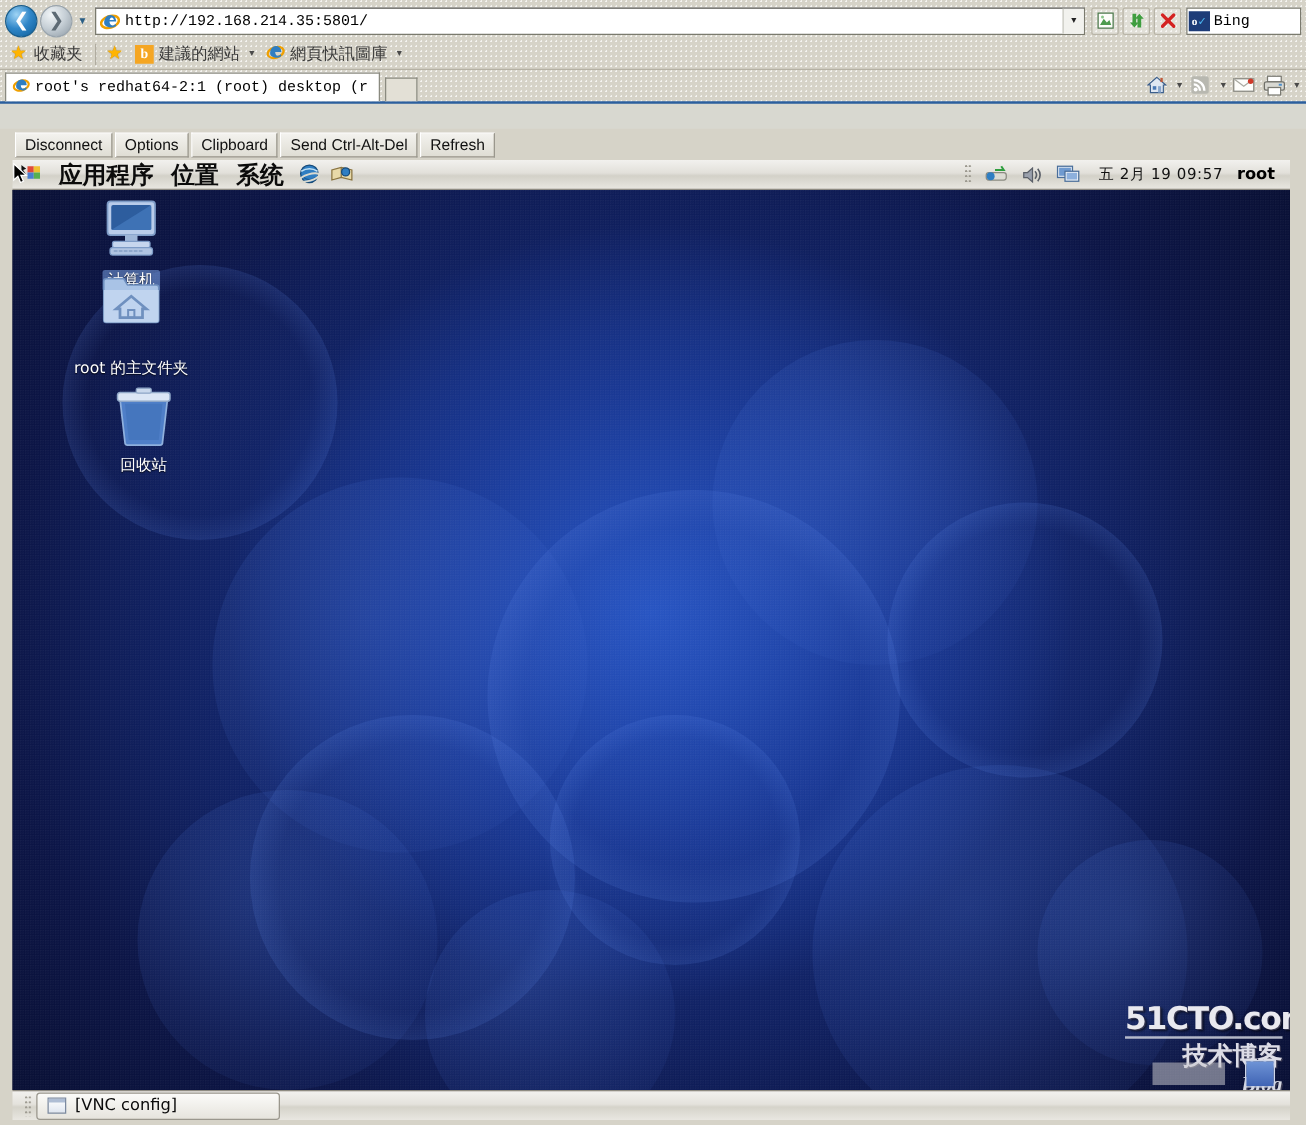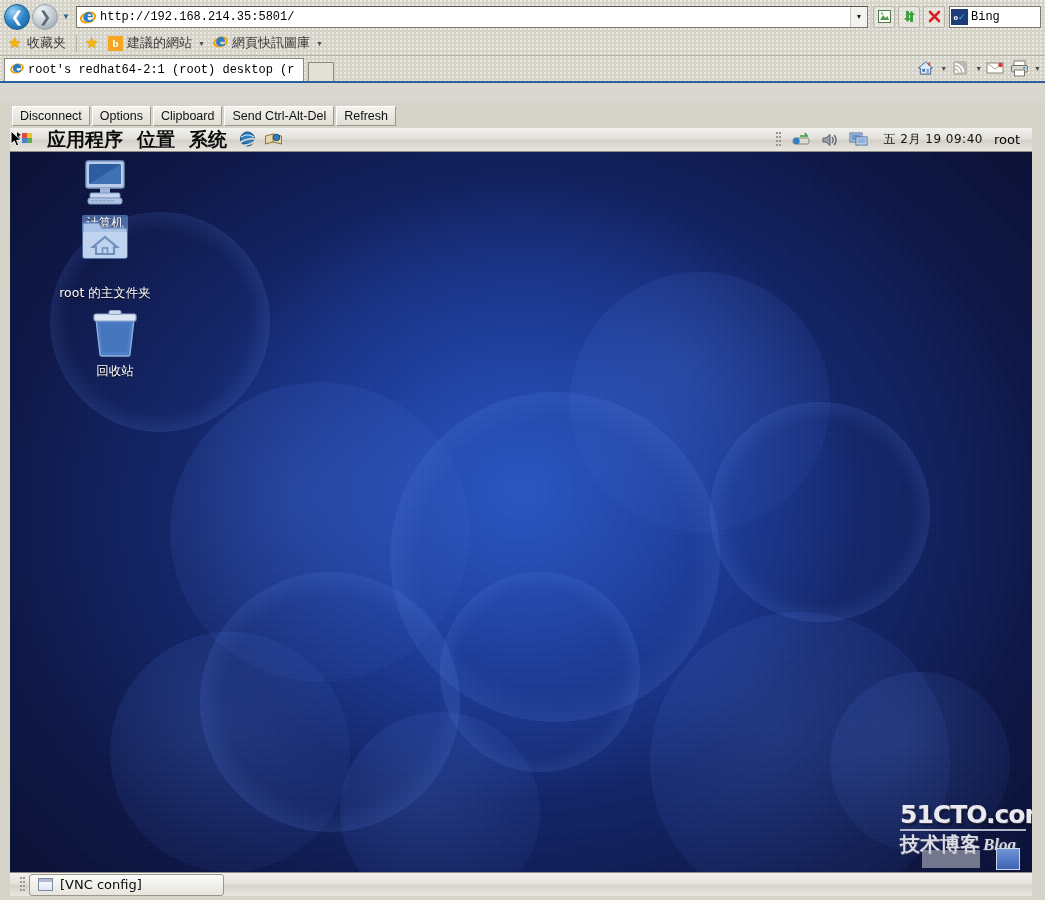--- a/index.html
+++ b/index.html
@@ -223,21 +223,21 @@
   .gclock {
     font-family: "DejaVu Sans", sans-serif;
     font-size: 12px;
     color: #111;
     padding: 0 8px;
     white-space: nowrap;
     letter-spacing: .5px;
   }
   .guser {
     font-family: "DejaVu Sans", sans-serif;
-    font-size: 13px; font-weight: normal; color: #000;
+    font-size: 13px; font-weight: bold; color: #000;
     padding-right: 4px;
   }
   .grip { width: 5px; height: 16px;
     background-image: radial-gradient(circle at 1px 1px, #9a978d 0.8px, transparent 1px);
     background-size: 3px 4px; margin: 0 4px; }
 
   
   .desktop {
     position: absolute;
     left: 10px; top: 49px;
@@ -332,21 +332,21 @@
     font-family: "DejaVu Sans", sans-serif;
     font-weight: bold;
     font-size: 25px;
     letter-spacing: -1px;
     color: #e9e9ef;
     text-shadow: 1px 1px 0 #3a3a52, 2px 2px 2px rgba(0,0,0,.6);
     line-height: 26px;
   }
   .wm-rule { height: 2px; background: #cfd2dd; margin: 1px 0 2px 0; opacity:.85; }
   .wm-bot {
-    display: flex; align-items: flex-end; gap: 3px;
+    display: flex; align-items: flex-end; gap: 3px; flex-direction: column;
   }
   .wm-cn {
     font-family: "DejaVu Sans", sans-serif;
     font-weight: bold; font-size: 20px;
     color: #dcdce6;
     text-shadow: 1px 1px 0 #3a3a52;
     line-height: 22px;
   }
   .wm-blog {
     font-family: "Liberation Serif", serif;
@@ -556,21 +556,21 @@
           </svg>
         </span>
         <span class="gicon">
           <svg width="20" height="17" viewBox="0 0 20 17">
             <rect x="1" y="2" width="12" height="9" fill="#dfe7f2" stroke="#4a6e9a"></rect>
             <rect x="2.3" y="3.2" width="9.4" height="6.4" fill="#6f9ad0"></rect>
             <rect x="7" y="6" width="11" height="8" fill="#eef2f7" stroke="#4a6e9a"></rect>
             <rect x="8.3" y="7.2" width="8.4" height="5.4" fill="#8db0dd"></rect>
           </svg>
         </span>
-        <span class="gclock">五 2月 19 09:40</span>
+        <span class="gclock">五 2月 19 09:57</span>
         <span class="guser">root</span>
       </div>
     </div>
 
     <div class="desktop">
       <div class="desk-bg"></div>
 
       <div class="bubble" style="left:160px; top:230px; width:300px; height:300px;"></div>
       <div class="bubble ring" style="left:380px; top:240px; width:330px; height:330px;"></div>
       <div class="bubble" style="left:560px; top:120px; width:260px; height:260px;"></div>

